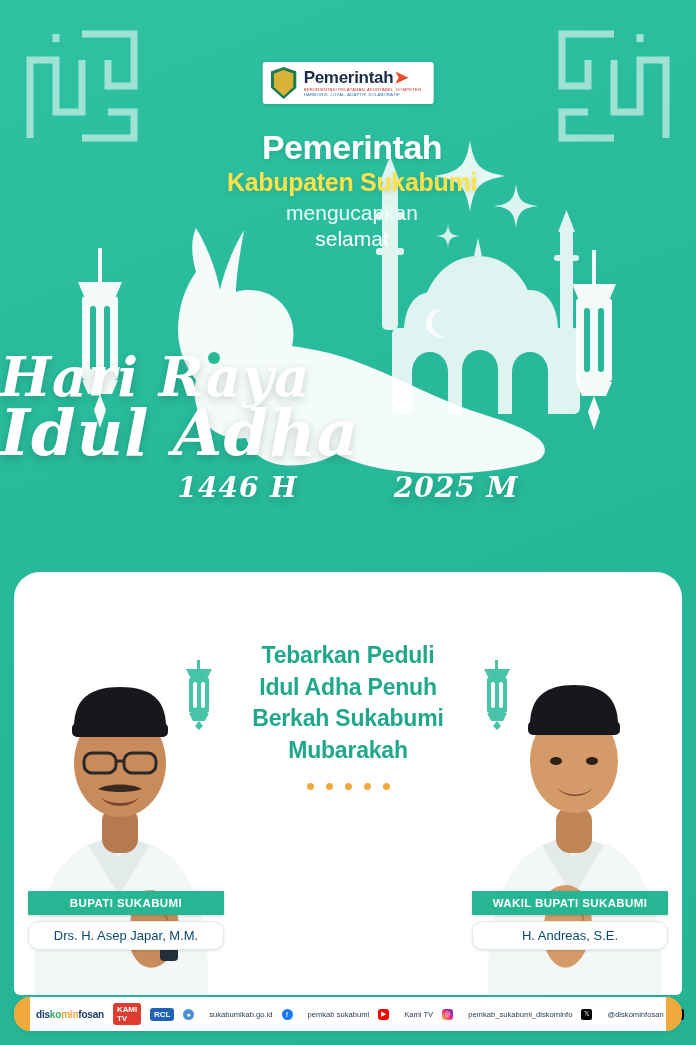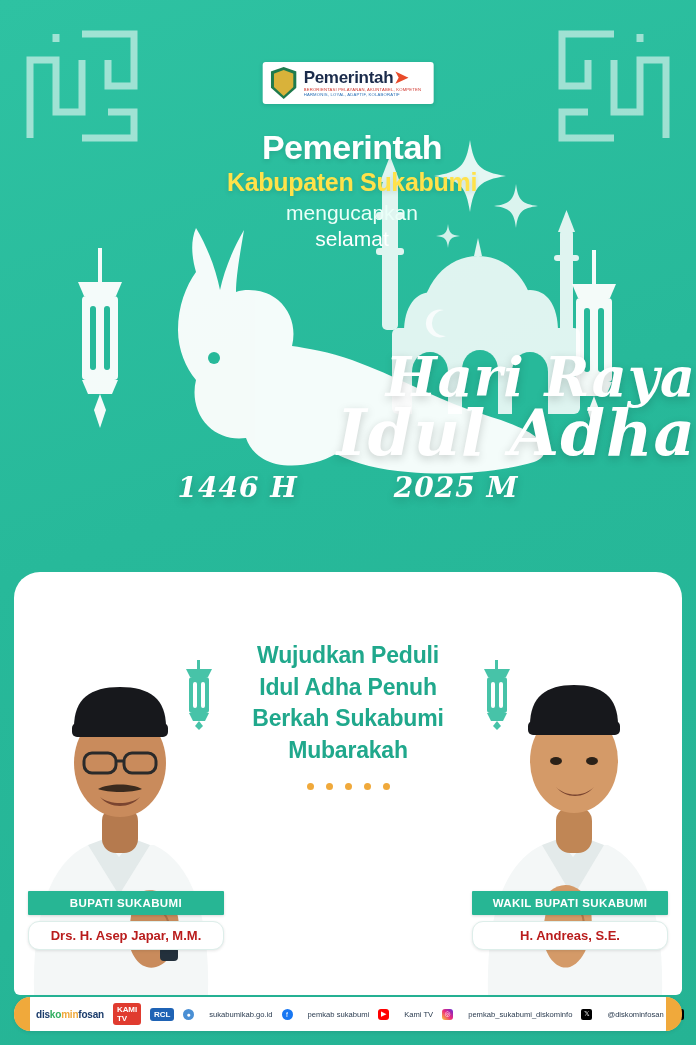--- a/index.html
+++ b/index.html
@@ -88,21 +88,21 @@
     font-weight: 400;
   }
 
   
   .silhouettes { position: absolute; top: 120px; left: 0; width: 696px; height: 470px; z-index: 3; }
   .silhouettes svg { display: block; }
 
   
   .script {
     position: absolute; top: 350px; left: 0; right: 0;
-    text-align: right; z-index: 7;
+    text-align: left; z-index: 7;
     color: #ffffff;
     font-family: "DejaVu Serif", serif;
     font-style: italic; font-weight: bold;
     text-shadow: 0 3px 10px rgba(0,0,0,.18);
   }
   .script .s1 { font-size: 54px; line-height: 1; letter-spacing: 1px; }
   .script .s2 { font-size: 64px; line-height: 1.02; letter-spacing: 1px; margin-top: -4px; }
   .script .years {
     display: flex; justify-content: center; gap: 96px;
     font-size: 28px; margin-top: 6px; letter-spacing: 1px;
@@ -166,22 +166,22 @@
     background: #27b694;
     color: #ffffff;
     font-size: 11.5px; font-weight: bold; letter-spacing: .4px;
     padding: 6px 0;
     border-radius: 1px;
     box-shadow: 0 1px 3px rgba(0,0,0,.15);
   }
   .plate .name {
     margin-top: 6px;
     background: #ffffff;
-    color: #b91c1c;
-    font-size: 13px; font-weight: bold;
+    color: #0c4a6e;
+    font-size: 13px; font-weight: normal;
     padding: 6px 4px;
     border-radius: 11px;
     border: 1px solid #ddeeea;
     box-shadow: 0 1px 3px rgba(0,0,0,.10);
   }
 
   
   .footer {
     position: absolute;
     left: 14px; right: 14px; bottom: 14px; height: 34px;
@@ -391,21 +391,21 @@
         <path d="M17 61 l4 5 -4 4 -4 -4 Z"></path>
       </g>
       <g fill="#ffffff">
         <rect x="11" y="22" width="4" height="26" rx="2"></rect>
         <rect x="19" y="22" width="4" height="26" rx="2"></rect>
       </g>
     </svg>
   </div>
 
   <div class="message">
-    <p>Wujudkan Peduli</p>
+    <p>Tebarkan Peduli</p>
     <p>Idul Adha Penuh</p>
     <p>Berkah Sukabumi</p>
     <p>Mubarakah</p>
     <div class="dots">
       <span></span>
       <span></span>
       <span></span>
       <span></span>
       <span></span>
     </div>

